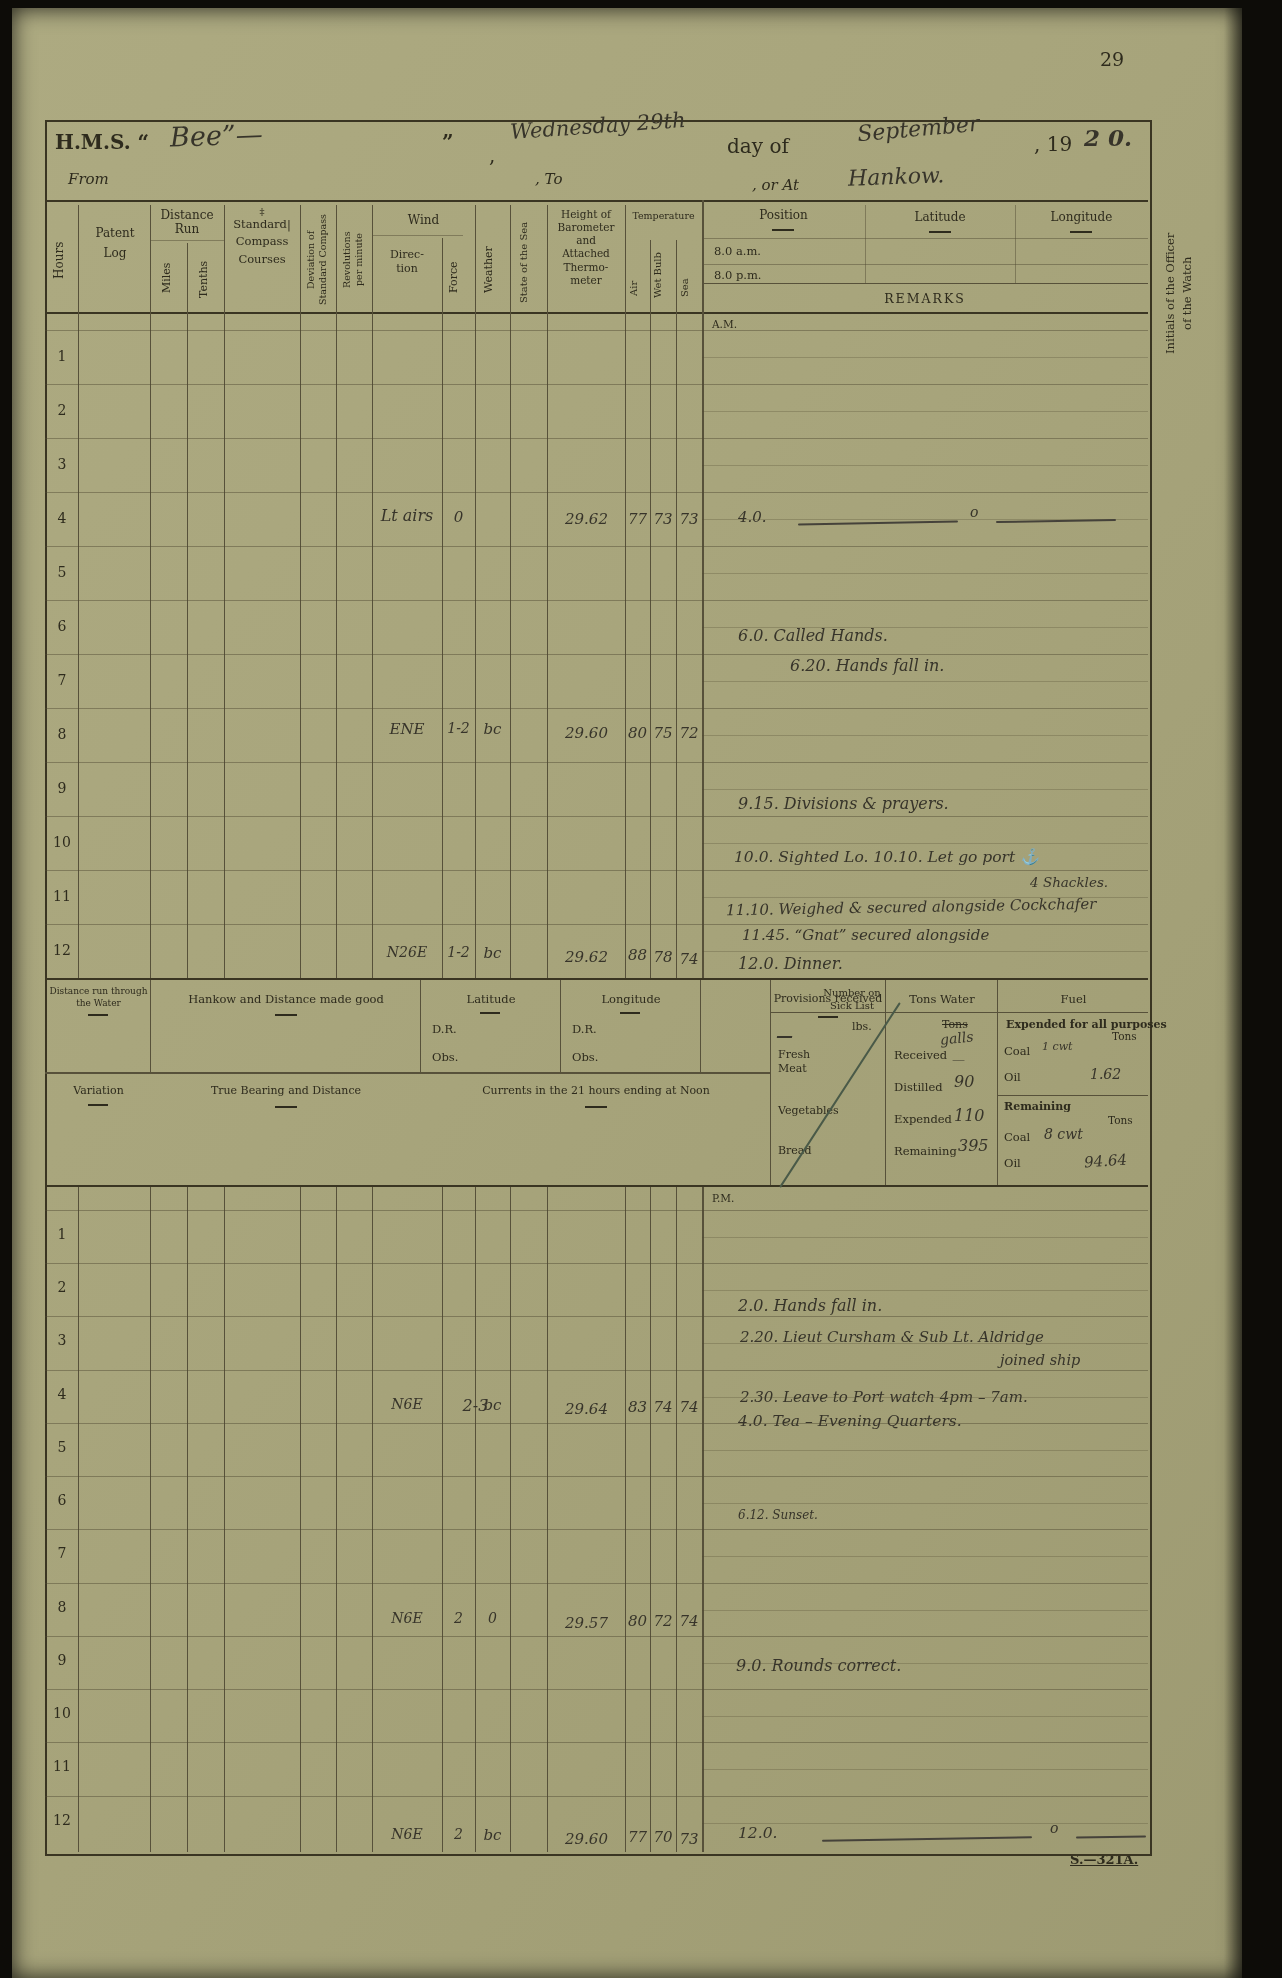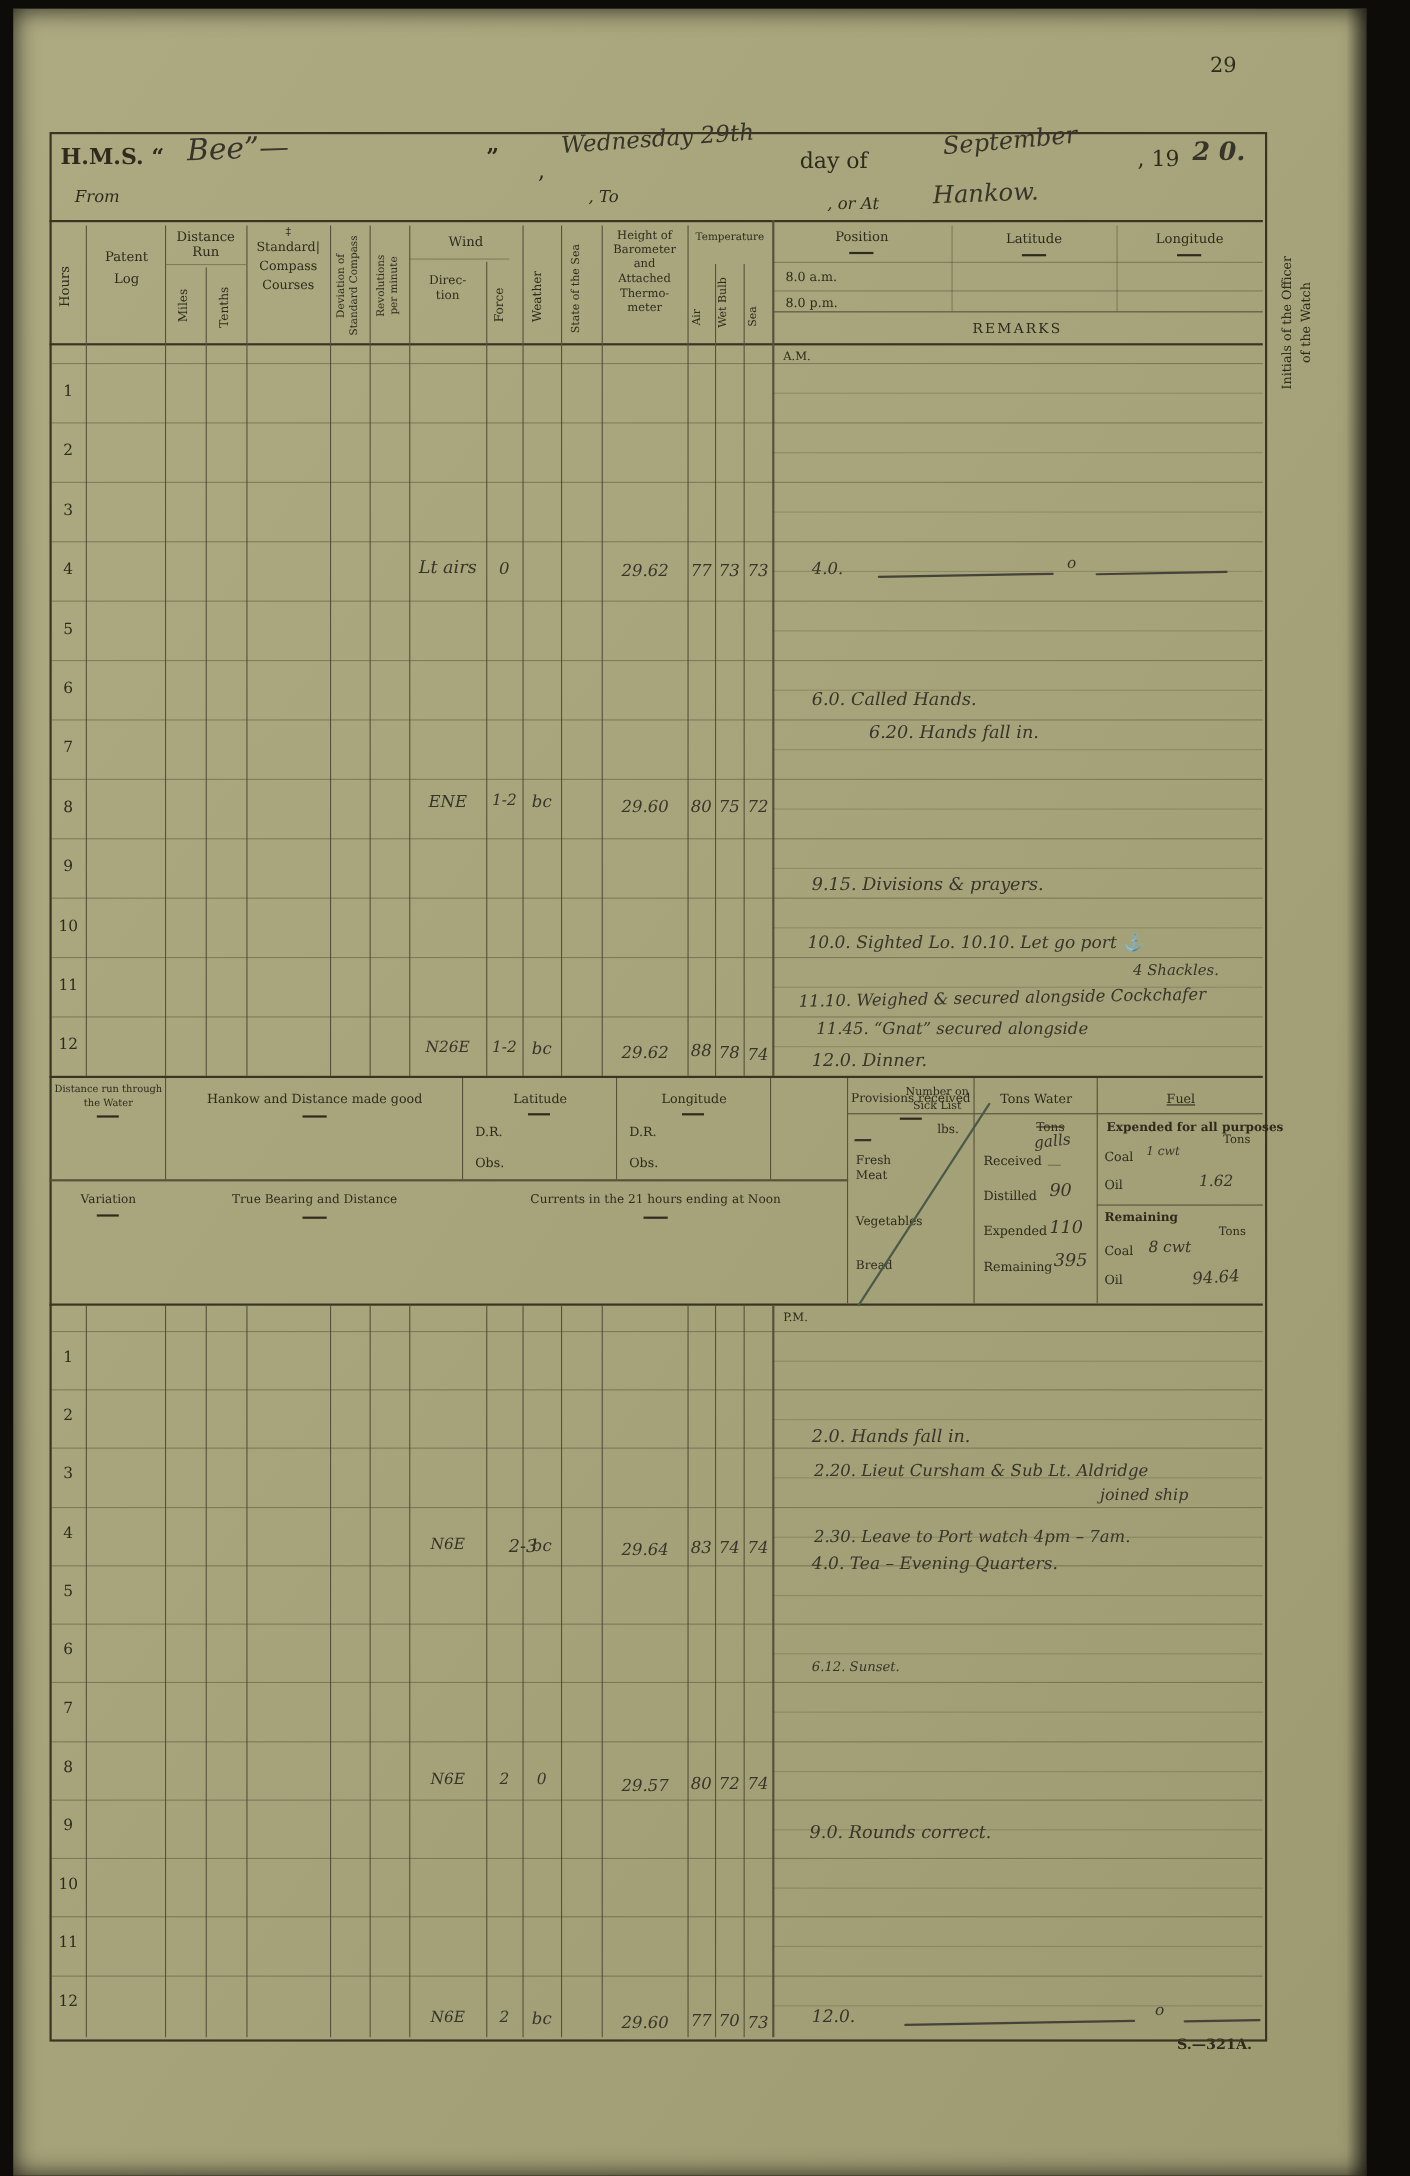--- a/index.html
+++ b/index.html
@@ -23,21 +23,21 @@
   .strike{text-decoration:line-through;}
   .box{position:absolute;border:2px solid #3a3522;}
 </style>
 </head>
 <body>
 
 <div id="paper">
   <div class="edge" style="right:0;top:0;width:18px;height:100%;"></div>
 
   <div class="pt" style="left:1088px;top:40px;font-size:19px;">29</div>
-  <div class="pt" style="left:1058px;top:1844px;font-size:13px;font-weight:bold;">S.—321A.</div>
+  <div class="pt" style="left:1058px;top:1844px;font-size:13px;font-weight:bold;text-decoration:underline;">S.—321A.</div>
   <div class="pt vt pre ctr" style="left:1150px;top:150px;height:270px;font-size:11.5px;line-height:1.5;">Initials of the Officer
 of the Watch</div>
 
   <div class="box" style="left:33px;top:112px;width:1103px;height:1732px;"></div>
 
   <div class="pt" style="left:43px;top:122px;font-size:20px;font-weight:bold;">H.M.S. “</div>
   <div class="hw" style="left:158px;top:112px;font-size:27px;transform:rotate(-2deg);">Bee”—</div>
   <div class="pt" style="left:430px;top:122px;font-size:20px;font-weight:bold;">”</div>
   <div class="pt" style="left:477px;top:135px;font-size:20px;">,</div>
   <div class="hw" style="left:498px;top:106px;font-size:21px;transform:rotate(-4deg);">Wednesday 29th</div>
@@ -283,21 +283,21 @@
   <div class="hw" style="left:928px;top:1022px;font-size:14px;transform:rotate(-6deg);">galls</div>
   <div class="pt" style="left:882px;top:1040px;font-size:11.5px;">Received</div>
   <div class="hw" style="left:940px;top:1044px;font-size:13px;opacity:.5;">—</div>
   <div class="pt" style="left:882px;top:1072px;font-size:11.5px;">Distilled</div>
   <div class="hw" style="left:942px;top:1064px;font-size:16px;">90</div>
   <div class="pt" style="left:882px;top:1104px;font-size:11.5px;">Expended</div>
   <div class="hw" style="left:942px;top:1098px;font-size:16px;">110</div>
   <div class="pt" style="left:882px;top:1136px;font-size:11.5px;">Remaining</div>
   <div class="hw" style="left:946px;top:1128px;font-size:16px;">395</div>
 
-  <div class="pt ctr" style="left:987px;top:984px;width:149px;font-size:11.5px;text-decoration:underline;">Fuel</div>
+  <div class="pt ctr" style="left:987px;top:984px;width:149px;font-size:11.5px;">Fuel</div>
   <div class="pt" style="left:994px;top:1010px;font-size:11px;font-weight:bold;">Expended for all purposes</div>
   <div class="pt" style="left:1100px;top:1022px;font-size:10.5px;">Tons</div>
   <div class="pt" style="left:992px;top:1036px;font-size:11.5px;">Coal</div>
   <div class="hw" style="left:1030px;top:1032px;font-size:11px;">1 cwt</div>
   <div class="pt" style="left:992px;top:1062px;font-size:11.5px;">Oil</div>
   <div class="hw" style="left:1078px;top:1058px;font-size:14px;">1.62</div>
   <div class="pt" style="left:992px;top:1092px;font-size:11px;font-weight:bold;">Remaining</div>
   <div class="pt" style="left:1096px;top:1106px;font-size:10.5px;">Tons</div>
   <div class="pt" style="left:992px;top:1122px;font-size:11.5px;">Coal</div>
   <div class="hw" style="left:1032px;top:1118px;font-size:14px;">8 cwt</div>

